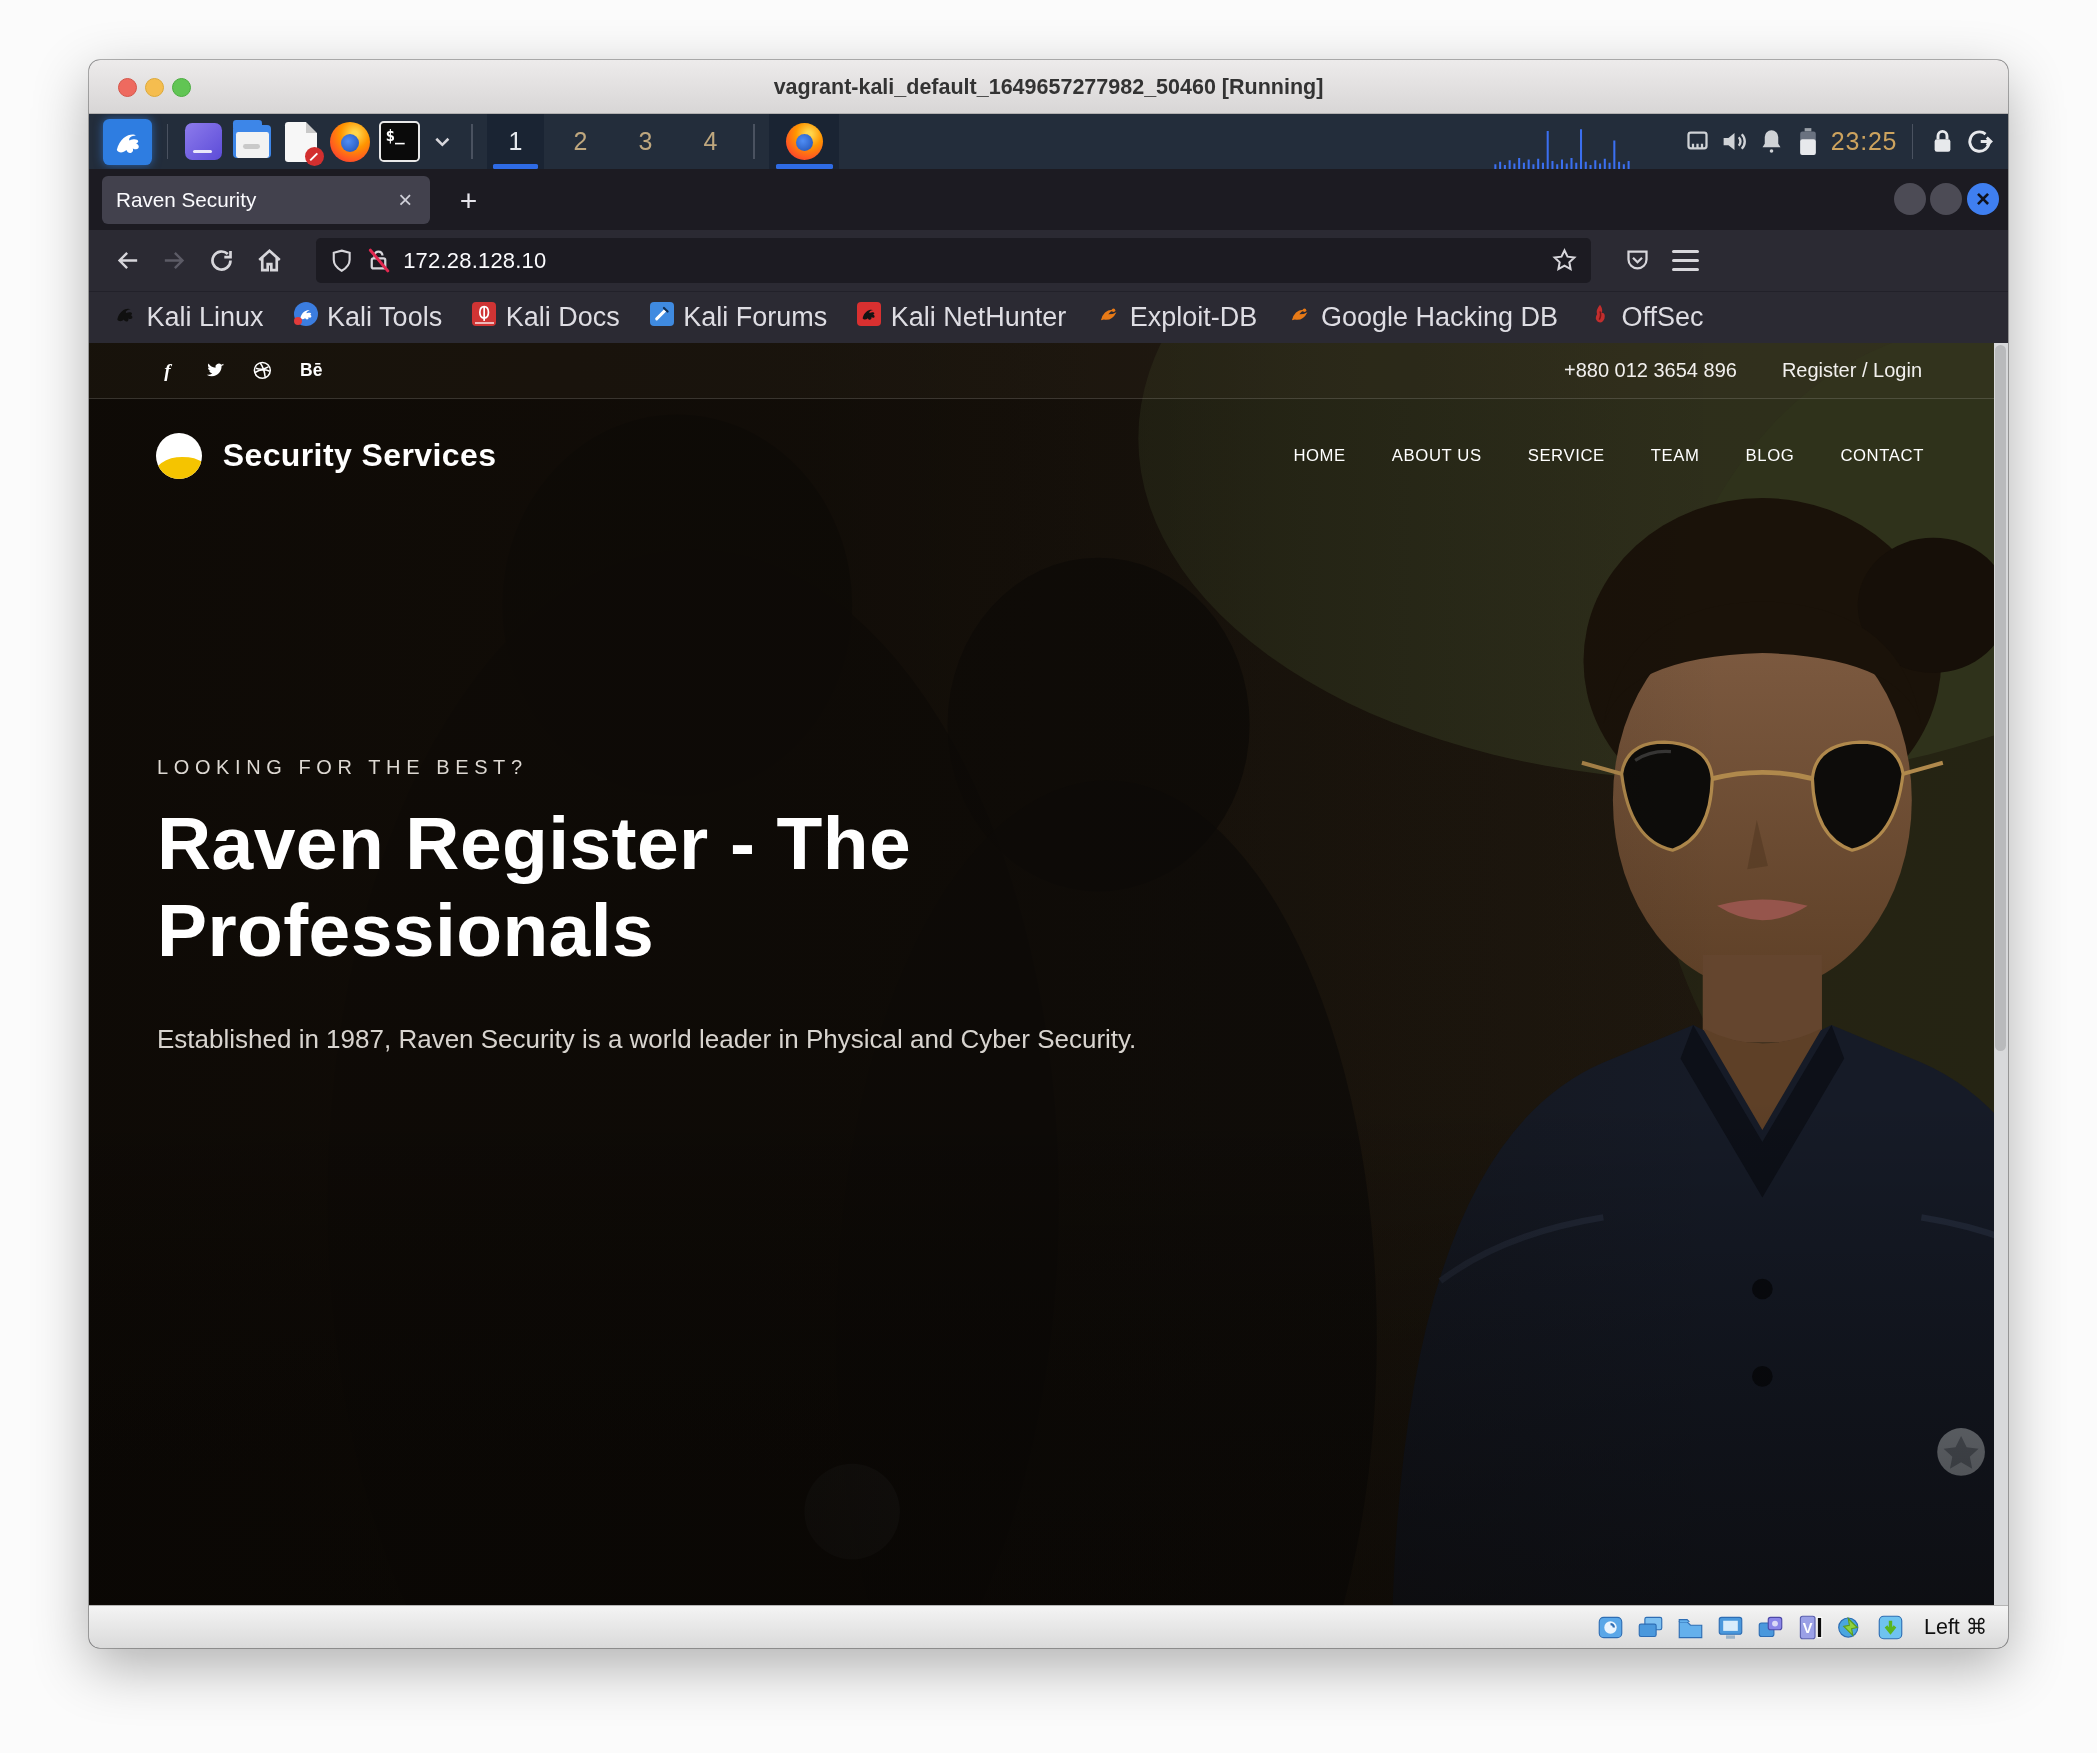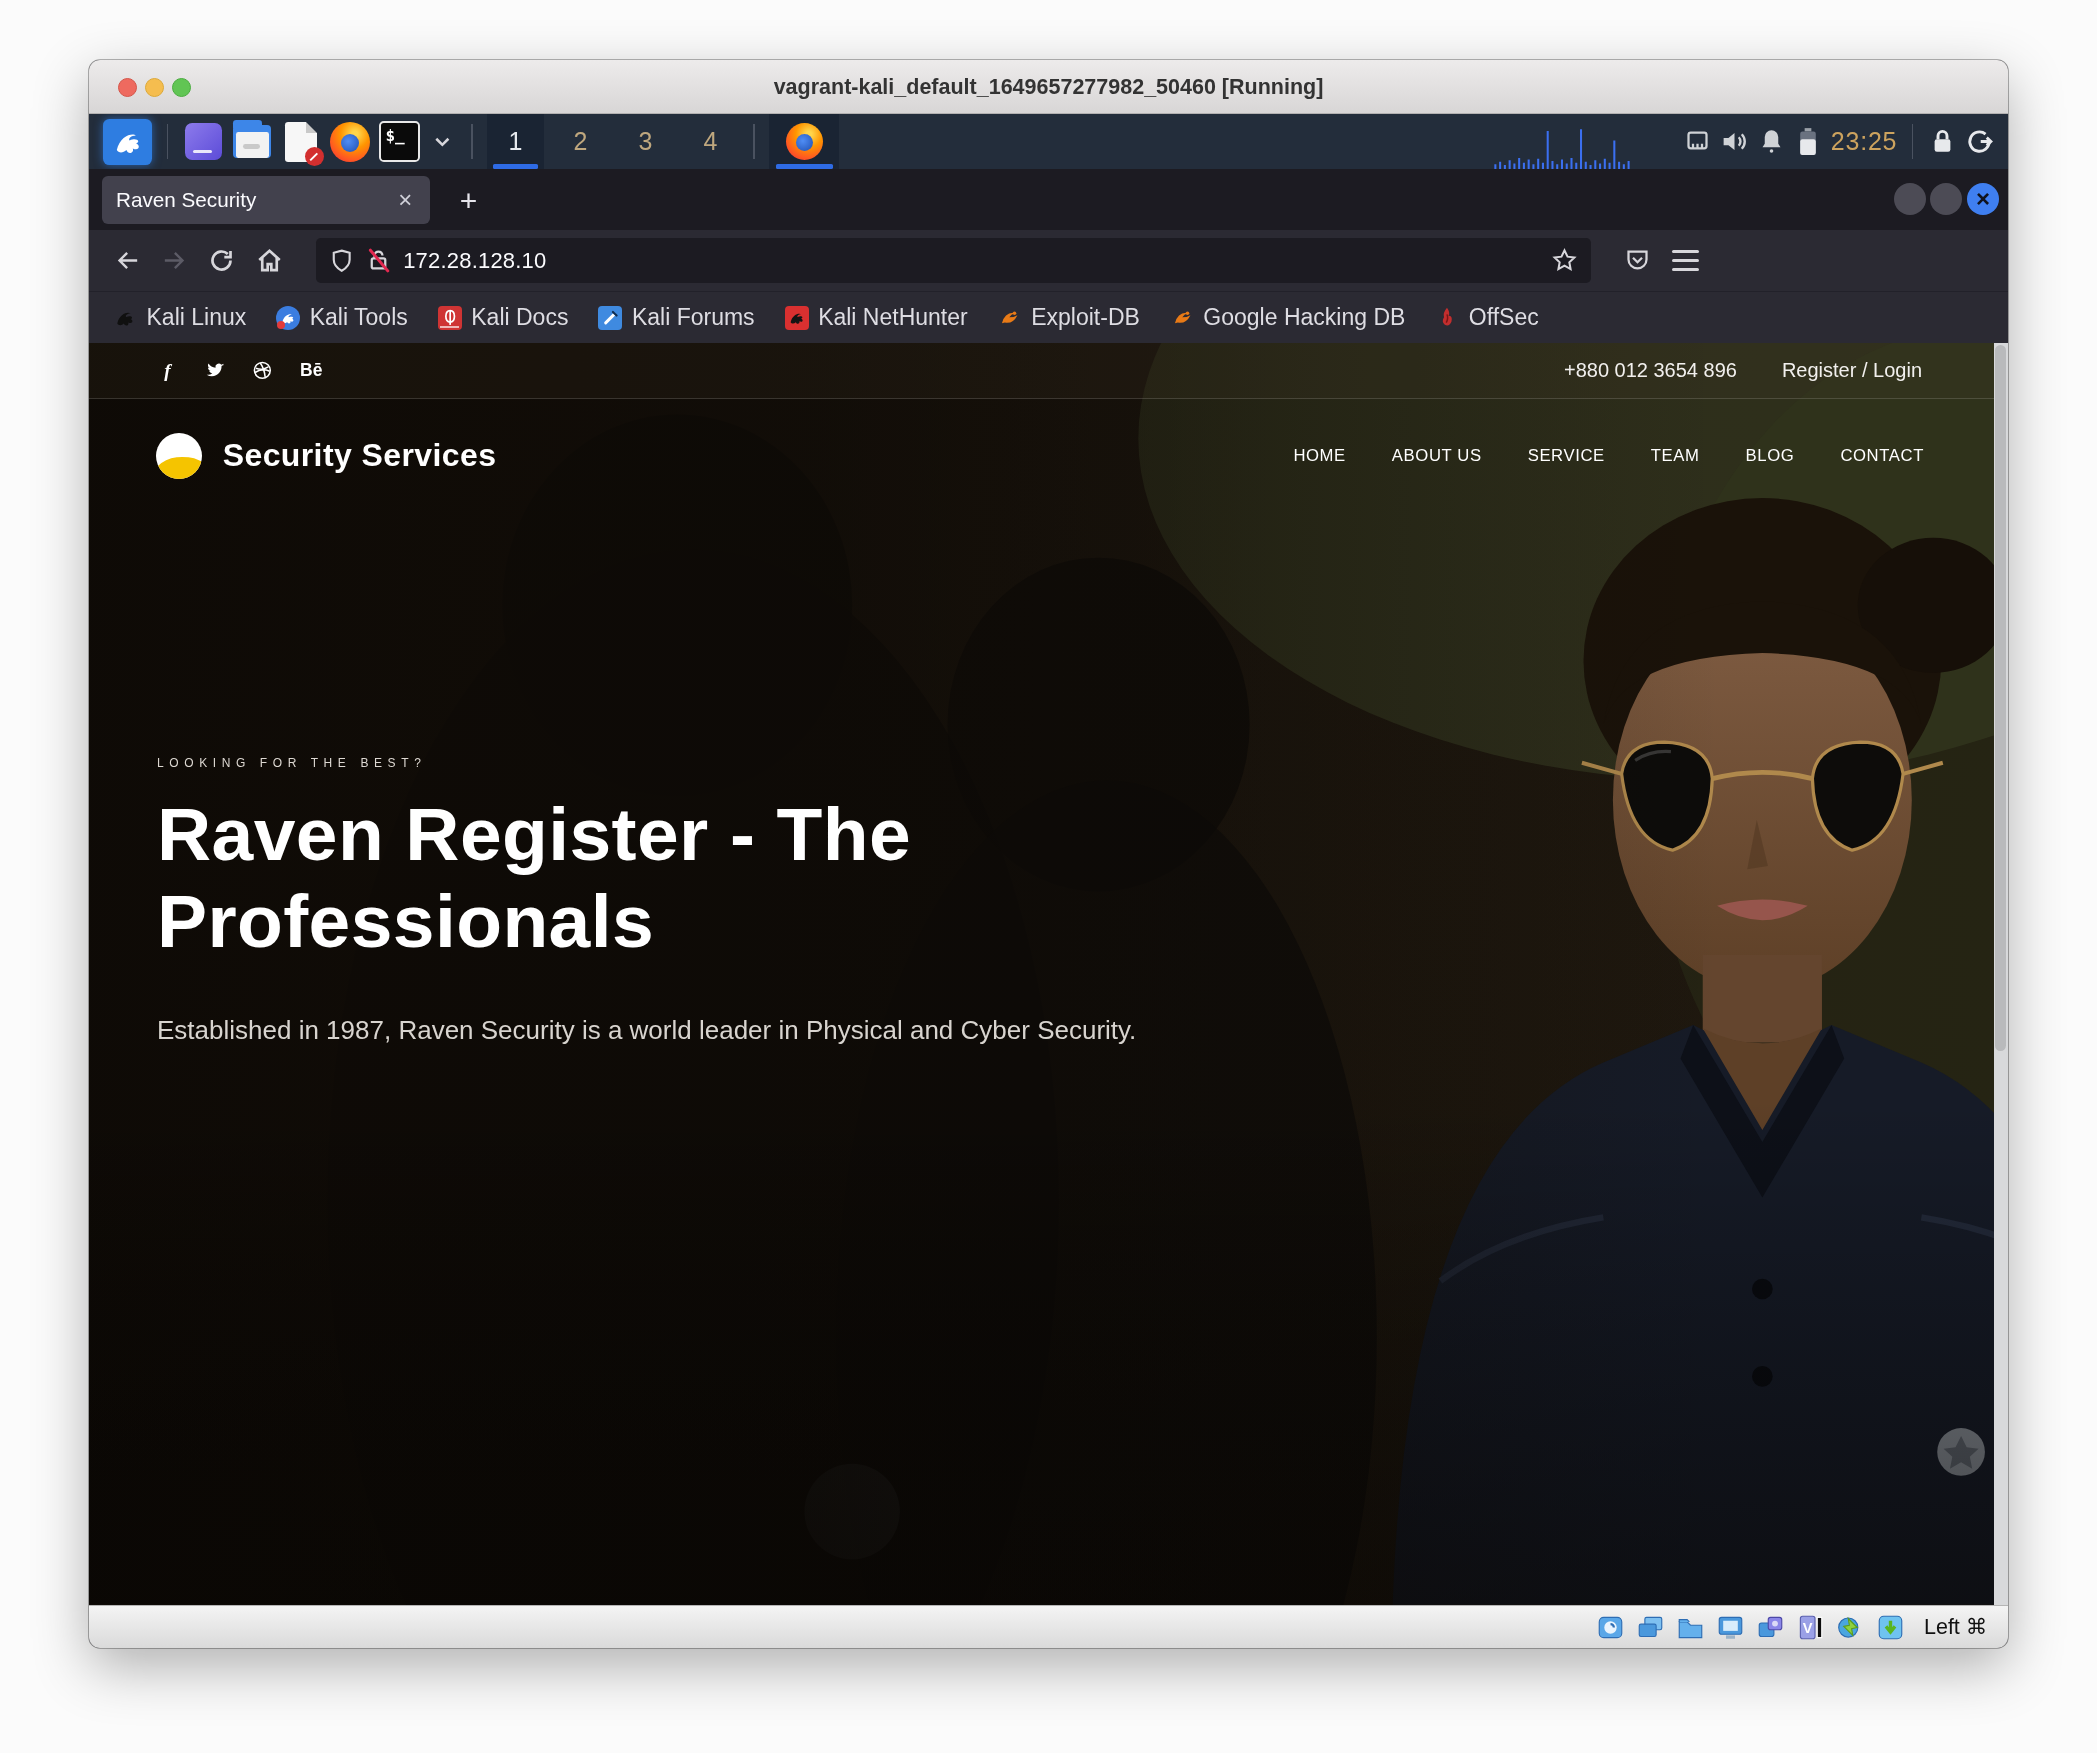--- a/index.html
+++ b/index.html
@@ -84,21 +84,21 @@
   .urlbar{height:45px;flex:1;max-width:1275px;margin:0 20px;background:#1c1b22;border-radius:4.8px;
     display:flex;align-items:center;padding:0 12.7px;gap:11px;color:#fbfbfe}
   .urlbar .url-text{font-size:22px;flex:1;letter-spacing:0.2px}
   .lock-wrap{position:relative;width:27px;height:27px;color:#d7d6db}
   .lock-wrap .slash{position:absolute;left:-1.6px;top:12px;width:30px;height:3.2px;background:#e22850;
     transform:rotate(50deg);border-radius:1.6px}
   .hamburger{width:27px;height:20.7px;display:flex;flex-direction:column;justify-content:space-between}
   .hamburger i{height:3.2px;background:#d7d6db;border-radius:1.6px}
   .ff-bookmarks{height:52px;background:#2b2a33;border-top:0.8px solid #22212a;display:flex;
     align-items:center;gap:30px;padding:0 24px;color:#dedde3}
-  .bm{display:flex;align-items:center;gap:9.5px;font-size:23px;white-space:nowrap}
+  .bm{display:flex;align-items:flex-start;gap:9.5px;font-size:27px;white-space:nowrap}
   .fav{width:24px;height:24px;border-radius:4px;position:relative;flex:none;
     display:flex;align-items:center;justify-content:center}
 
   
   .page{position:relative;height:1262px;background:#15100b;overflow:hidden}
   .hero-art{position:absolute;inset:0}
   .page-content{position:absolute;inset:0;z-index:2}
   .topbar{height:56px;display:flex;align-items:center;justify-content:space-between;
     padding:0 86px 0 68px;border-bottom:0.8px solid rgba(255,255,255,.14);
     background:rgba(66,54,40,.18)}
@@ -111,21 +111,21 @@
     padding:0 84px 0 67px}
   .brand{display:flex;align-items:center;gap:20.7px}
   .brand-logo{width:46px;height:46px;border-radius:50%;position:relative;overflow:hidden;
     background:#fff}
   .brand-logo:after{content:"";position:absolute;left:-6.4px;right:-6.4px;bottom:-8px;height:30px;
     background:#f5c400;border-radius:48% 52% 0 0/80% 60% 0 0;transform:rotate(-6deg)}
   .brand-name{font-size:32px;font-weight:700;color:#fff;letter-spacing:0.4px}
   .sitenav{display:flex;align-items:center;gap:46px}
   .sitenav a{color:#fff;font-size:16.7px;letter-spacing:0.6px;text-decoration:none;font-weight:400}
   .hero{position:absolute;left:68px;top:413px;width:1209px}
-  .kicker{font-size:12px;letter-spacing:5.6px;color:#ddd8d2;font-weight:500}
+  .kicker{font-size:20px;letter-spacing:5.6px;color:#ddd8d2;font-weight:500}
   .hero h1{margin-top:20.7px;font-size:75px;line-height:1.17;font-weight:700;color:#fff;
     max-width:922px;letter-spacing:0.4px}
   .hero p{margin-top:49px;font-size:26px;color:#d8d4cf;max-width:1193px;font-weight:400}
   .cta{margin-top:43px;width:266px;height:68px;background:#fdc116;border:none;color:#fff;
     font-size:20px;font-weight:700;letter-spacing:1.2px;display:flex;align-items:center;
     justify-content:center;cursor:pointer;font-family:inherit}
   .pg-scroll{position:absolute;right:0;top:0;bottom:0;width:14.3px;background:#d8d9db;z-index:3}
   .pg-thumb{position:absolute;left:1.6px;right:1.6px;top:1.6px;height:56%;background:#b9babc;border-radius:5.6px}
 
   

